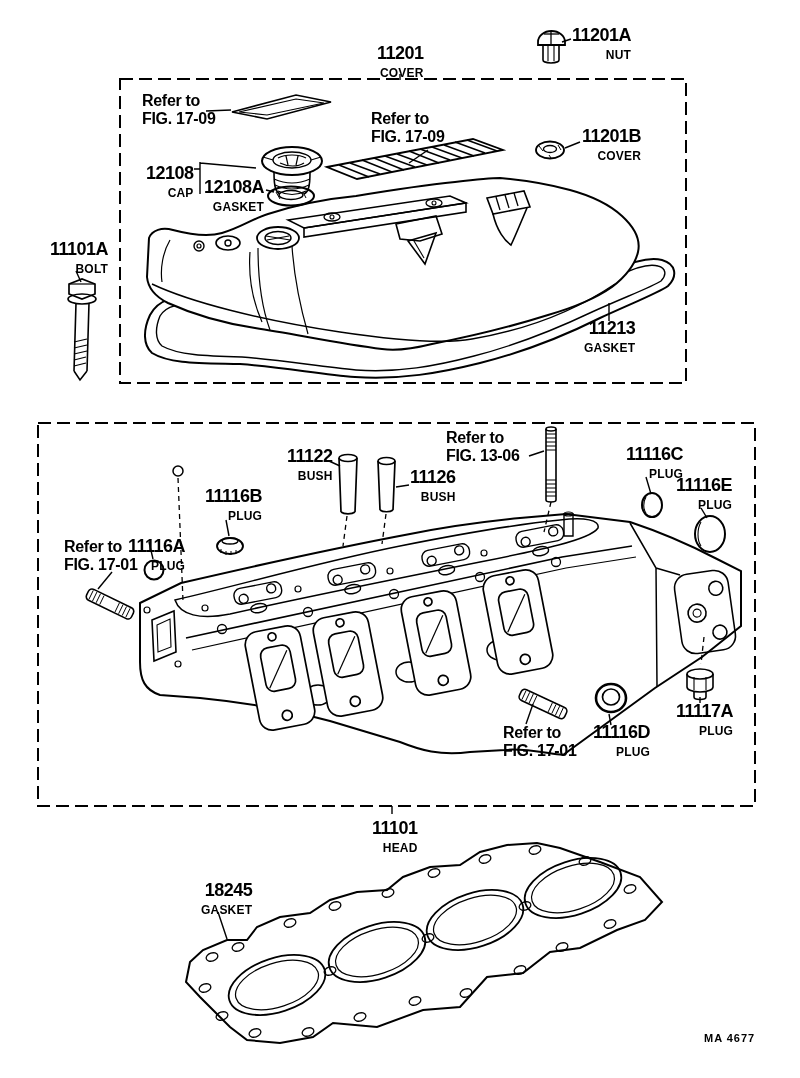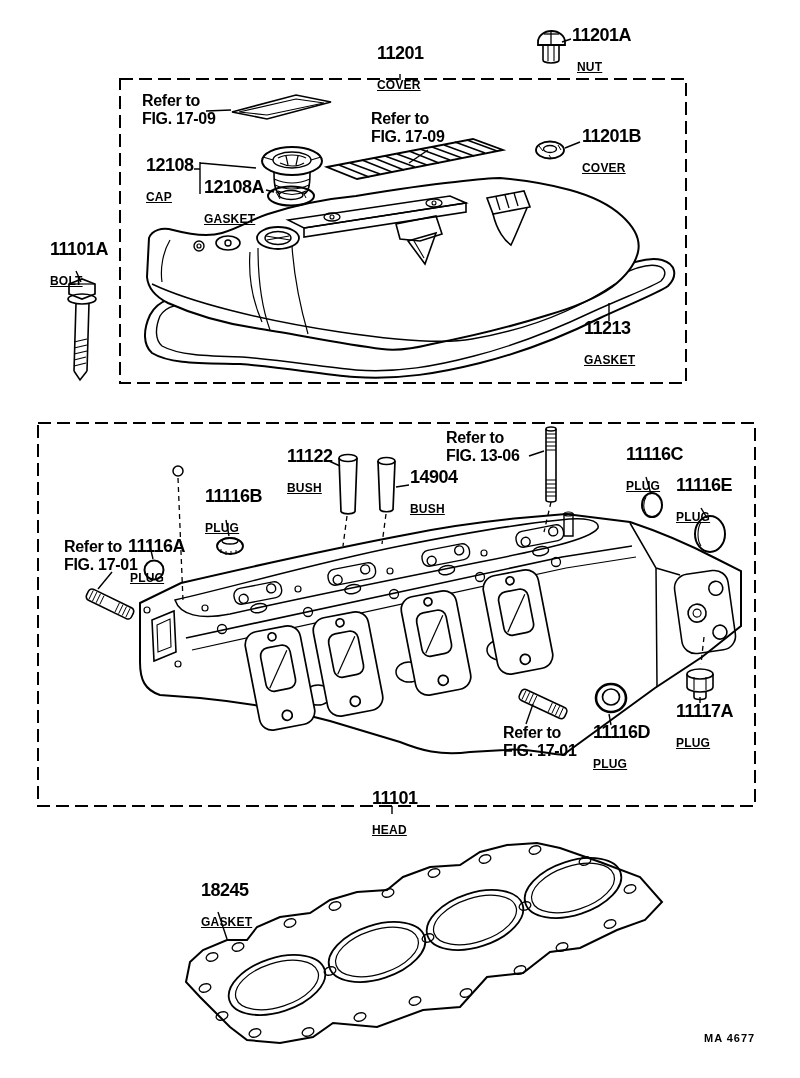--- a/index.html
+++ b/index.html
@@ -1,21 +1,21 @@
 <!DOCTYPE html>
 <html><head>
 <meta charset="utf-8">
 <style>
   html,body{margin:0;padding:0;background:#fff;}
   #page{position:relative;width:800px;height:1078px;background:#fff;overflow:hidden;
         font-family:"Liberation Sans",sans-serif;color:#000;}
   #art{position:absolute;left:0;top:0;}
-  .lbl{position:absolute;white-space:nowrap;}
+  .lbl{position:absolute;white-space:nowrap;text-align:right;}
   .lbl .num{display:block;font:700 18px/16px "Liberation Sans",sans-serif;letter-spacing:-0.5px;}
-  .lbl .nm{display:block;font:700 12px/13px "Liberation Sans",sans-serif;letter-spacing:0.2px;margin-top:18px;text-decoration:underline;}
+  .lbl .nm{display:block;font:700 12px/13px "Liberation Sans",sans-serif;letter-spacing:0.2px;margin-top:6px;}
   .ref{position:absolute;white-space:nowrap;}
   .ref span{display:block;font:700 16px/18px "Liberation Sans",sans-serif;letter-spacing:-0.3px;}
   .code{position:absolute;font:700 11px/11px "Liberation Sans",sans-serif;letter-spacing:1px;}
   svg *{vector-effect:non-scaling-stroke;}
 </style>
 </head>
 <body>
 
 <div id="page">
 
@@ -390,21 +390,21 @@
 <div class="ref" style="left:371px;top:110px">
   <span>Refer to</span>
   <span>FIG. 17-09</span>
 </div>
 
 <div class="lbl" style="left:582px;top:128px">
   <span class="num">11201B</span>
   <span class="nm">COVER</span>
 </div>
 
-<div class="lbl" style="left:146px;top:157px">
+<div class="lbl" style="left:146px;top:165px">
   <span class="num">12108</span>
   <span class="nm">CAP</span>
 </div>
 
 <div class="lbl" style="left:204px;top:179px">
   <span class="num">12108A</span>
   <span class="nm">GASKET</span>
 </div>
 
 <div class="lbl" style="left:50px;top:241px">
@@ -416,21 +416,21 @@
   <span class="num">11213</span>
   <span class="nm">GASKET</span>
 </div>
 
 <div class="lbl" style="left:287px;top:448px">
   <span class="num">11122</span>
   <span class="nm">BUSH</span>
 </div>
 
 <div class="lbl" style="left:410px;top:469px">
-  <span class="num">14904</span>
+  <span class="num">11126</span>
   <span class="nm">BUSH</span>
 </div>
 
 <div class="ref" style="left:446px;top:429px">
   <span>Refer to</span>
   <span>FIG. 13-06</span>
 </div>
 
 <div class="lbl" style="left:626px;top:446px">
   <span class="num">11116C</span>
@@ -465,21 +465,21 @@
 <div class="lbl" style="left:593px;top:724px">
   <span class="num">11116D</span>
   <span class="nm">PLUG</span>
 </div>
 
 <div class="lbl" style="left:676px;top:703px">
   <span class="num">11117A</span>
   <span class="nm">PLUG</span>
 </div>
 
-<div class="lbl" style="left:372px;top:790px">
+<div class="lbl" style="left:372px;top:820px">
   <span class="num">11101</span>
   <span class="nm">HEAD</span>
 </div>
 
 <div class="lbl" style="left:201px;top:882px">
   <span class="num">18245</span>
   <span class="nm">GASKET</span>
 </div>
 
 <div class="code" style="left:704px;top:1033px">MA 4677</div>

